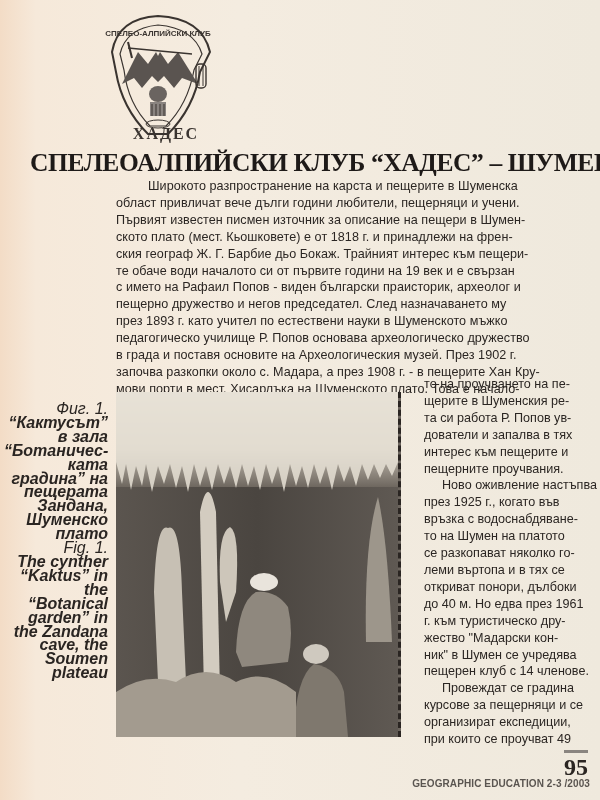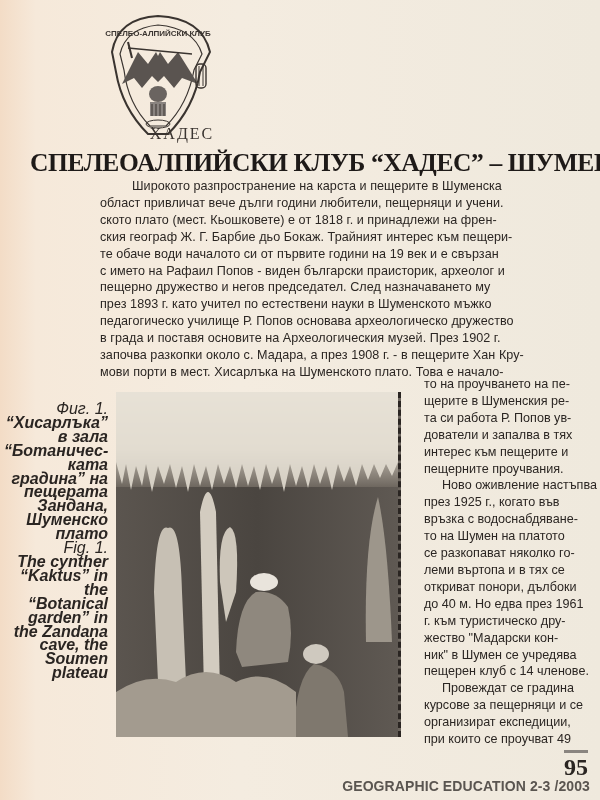--- a/index.html
+++ b/index.html
@@ -8,36 +8,36 @@
       background: linear-gradient(90deg, #f3dcc6 0%, #f6e9da 6%, #f4ece0 40%, #efe9dd 100%);
       font-family: "Liberation Sans", sans-serif;
       color: #2a2522;
     }
     .page { position: absolute; inset: 0; }
 
     
     .logo { position: absolute; left: 98px; top: 12px; width: 120px; height: 128px; }
     .logo svg { width: 100%; height: 100%; }
     .logo-name {
-      position: absolute; left: 142px; top: 125px; width: 80px; text-align: center;
-      font-family: "Liberation Serif", serif; font-weight: normal; font-size: 16px;
+      position: absolute; left: 126px; top: 125px; width: 80px; text-align: center;
+      font-family: "Liberation Serif", serif; font-weight: bold; font-size: 16px;
       letter-spacing: 2px; color: #3a3430;
     }
 
     
     .headline {
       position: absolute; left: 30px; top: 148px; width: 570px;
       font-family: "Liberation Serif", serif; font-weight: bold;
       font-size: 25.5px; letter-spacing: -0.4px; color: #1e1a18;
       white-space: nowrap;
     }
 
     
     .body-text {
-      position: absolute; left: 100px; top: 178px; width: 476px;
+      position: absolute; left: 116px; top: 178px; width: 476px;
       font-size: 12.6px; line-height: 16.9px; color: #2b2623;
       letter-spacing: 0.05px;
     }
     .body-text .ln { display: block; white-space: nowrap; }
     .body-text .ln.indent { padding-left: 32px; }
 
     .side-text {
       position: absolute; left: 424px; top: 376px; width: 188px;
       font-size: 12.6px; line-height: 16.9px; color: #2b2623;
     }
@@ -64,21 +64,21 @@
     
     .page-number {
       position: absolute; right: 12px; top: 754px;
       font-family: "Liberation Serif", serif; font-weight: bold; font-size: 24px; color: #2a2522;
     }
     .page-number-rule {
       position: absolute; right: 12px; top: 750px; width: 24px; height: 3px; background: #8a8580;
     }
     .footer-journal {
       position: absolute; right: 10px; top: 778px;
-      font-size: 14px; font-weight: bold; color: #5a5550; letter-spacing: 0.1px;
+      font-size: 10px; font-weight: bold; color: #5a5550; letter-spacing: 0.1px;
     }
   </style>
 </head>
 <body>
 
 <div class="page">
 
   <div class="logo">
     <svg viewBox="0 0 120 128">
       <path d="M14 40 Q20 6 60 4 Q104 6 112 40 L102 60 Q96 96 70 122 L50 122 Q24 96 18 60 Z" fill="none" stroke="#3a3430" stroke-width="2"></path>
@@ -103,20 +103,21 @@
       <text x="60" y="24" font-size="8" text-anchor="middle" fill="#3a3430" font-family="Liberation Sans, sans-serif" font-weight="bold">СПЕЛЕО-АЛПИЙСКИ КЛУБ</text>
     </svg>
   </div>
   <div class="logo-name">ХАДЕС</div>
 
   <h1 class="headline" style="margin:0">СПЕЛЕОАЛПИЙСКИ КЛУБ “ХАДЕС” – ШУМЕН</h1>
 
   <div class="body-text">
     <span class="ln indent">Широкото разпространение на карста и пещерите в Шуменска</span>
     <span class="ln">област привличат вече дълги години любители, пещерняци и учени.</span>
+    <span class="ln">Първият известен писмен източник за описание на пещери в Шумен-</span>
     <span class="ln">ското плато (мест. Кьошковете) е от 1818 г. и принадлежи на френ-</span>
     <span class="ln">ския географ Ж. Г. Барбие дьо Бокаж. Трайният интерес към пещери-</span>
     <span class="ln">те обаче води началото си от първите години на 19 век и е свързан</span>
     <span class="ln">с името на Рафаил Попов - виден български праисторик, археолог и</span>
     <span class="ln">пещерно дружество и негов председател.  След назначаването му</span>
     <span class="ln">през 1893 г. като учител по естествени науки в Шуменското мъжко</span>
     <span class="ln">педагогическо училище Р. Попов основава археологическо дружество</span>
     <span class="ln">в града и поставя основите на Археологическия музей. През 1902 г.</span>
     <span class="ln">започва разкопки около с. Мадара, а през 1908 г. - в пещерите Хан Кру-</span>
     <span class="ln">мови порти в мест. Хисарлъка на Шуменското плато. Това е начало-</span>
@@ -178,21 +179,21 @@
 
       <ellipse cx="200" cy="262" rx="13" ry="10" fill="#cfc9bf"></ellipse>
       <path d="M178 340 Q180 285 198 272 Q222 276 228 300 L232 345 L178 345 Z" fill="#7f786e"></path>
 
       <path d="M0 345 L0 300 Q30 280 60 290 Q90 270 120 290 Q150 275 180 300 L180 345 Z" fill="#a39b8f"></path>
     </svg>
   </div>
 
   <div class="caption">
     <span class="ln fig">Фиг. 1.</span>
-    <span class="ln">“Хисарлъка”</span>
+    <span class="ln">“Кактусът”</span>
     <span class="ln">в зала</span>
     <span class="ln">“Ботаничес-</span>
     <span class="ln">ката</span>
     <span class="ln">градина” на</span>
     <span class="ln">пещерата</span>
     <span class="ln">Зандана,</span>
     <span class="ln">Шуменско</span>
     <span class="ln">плато</span>
     <span class="ln fig">Fig. 1.</span>
     <span class="ln">The cynther</span>

